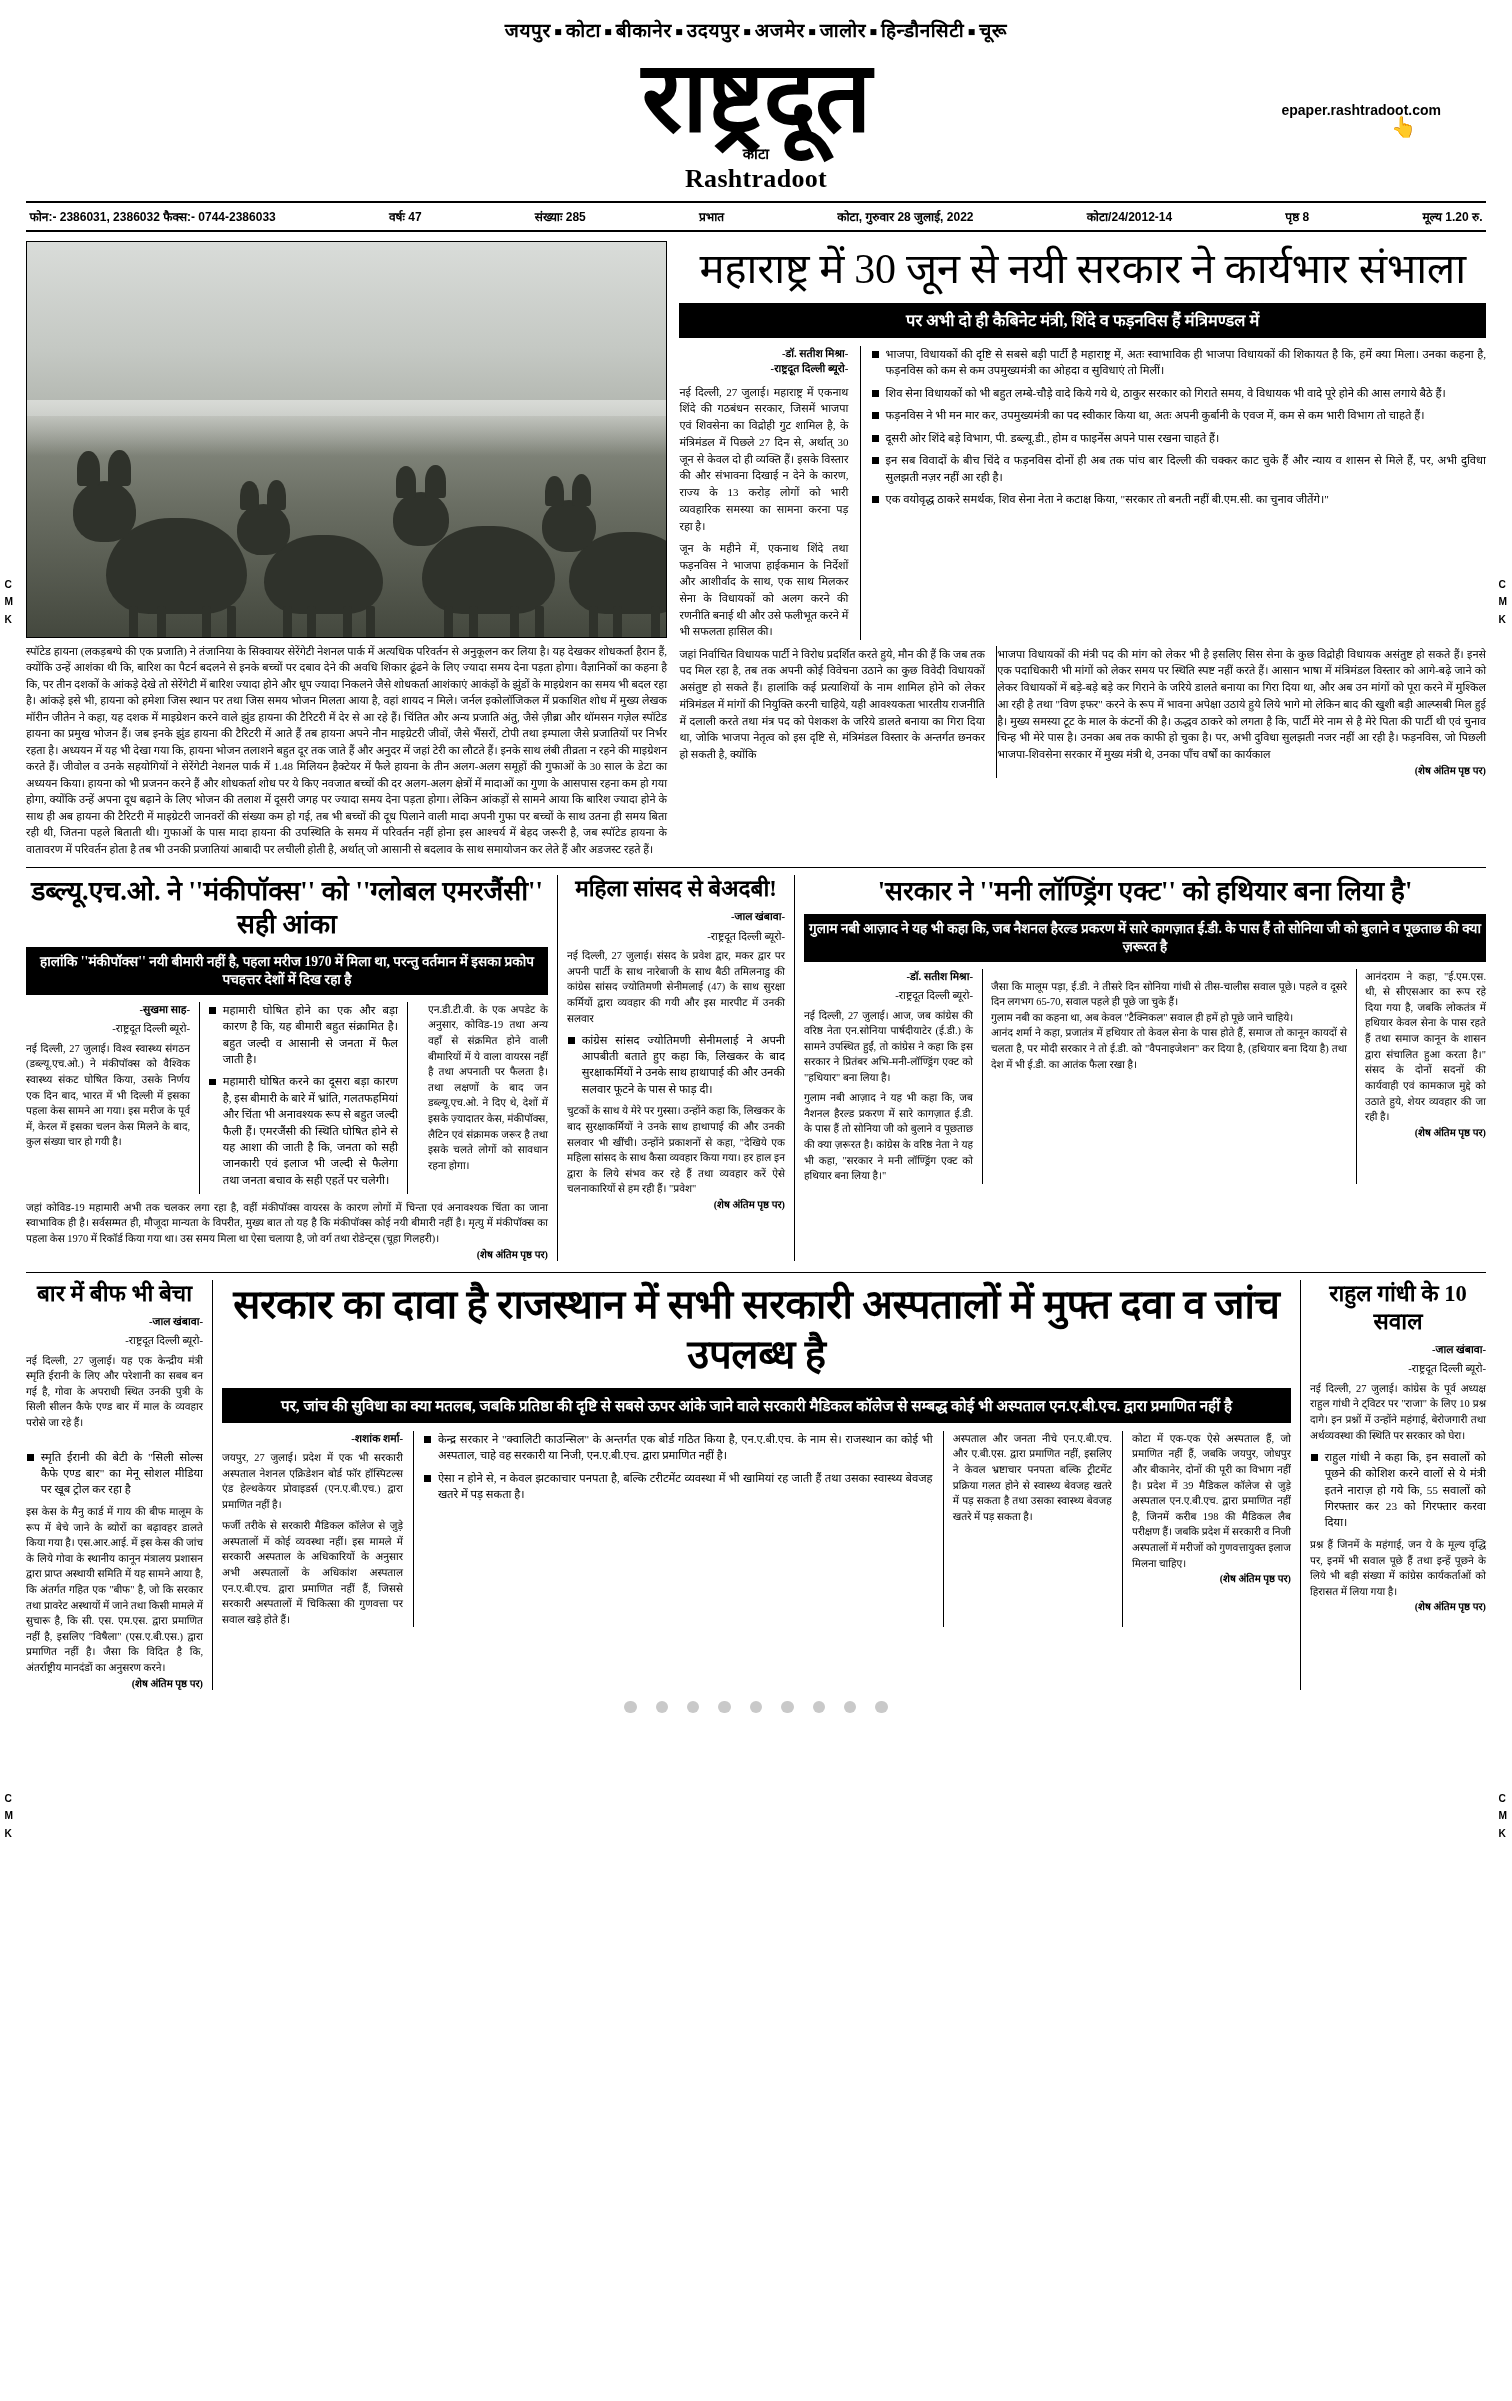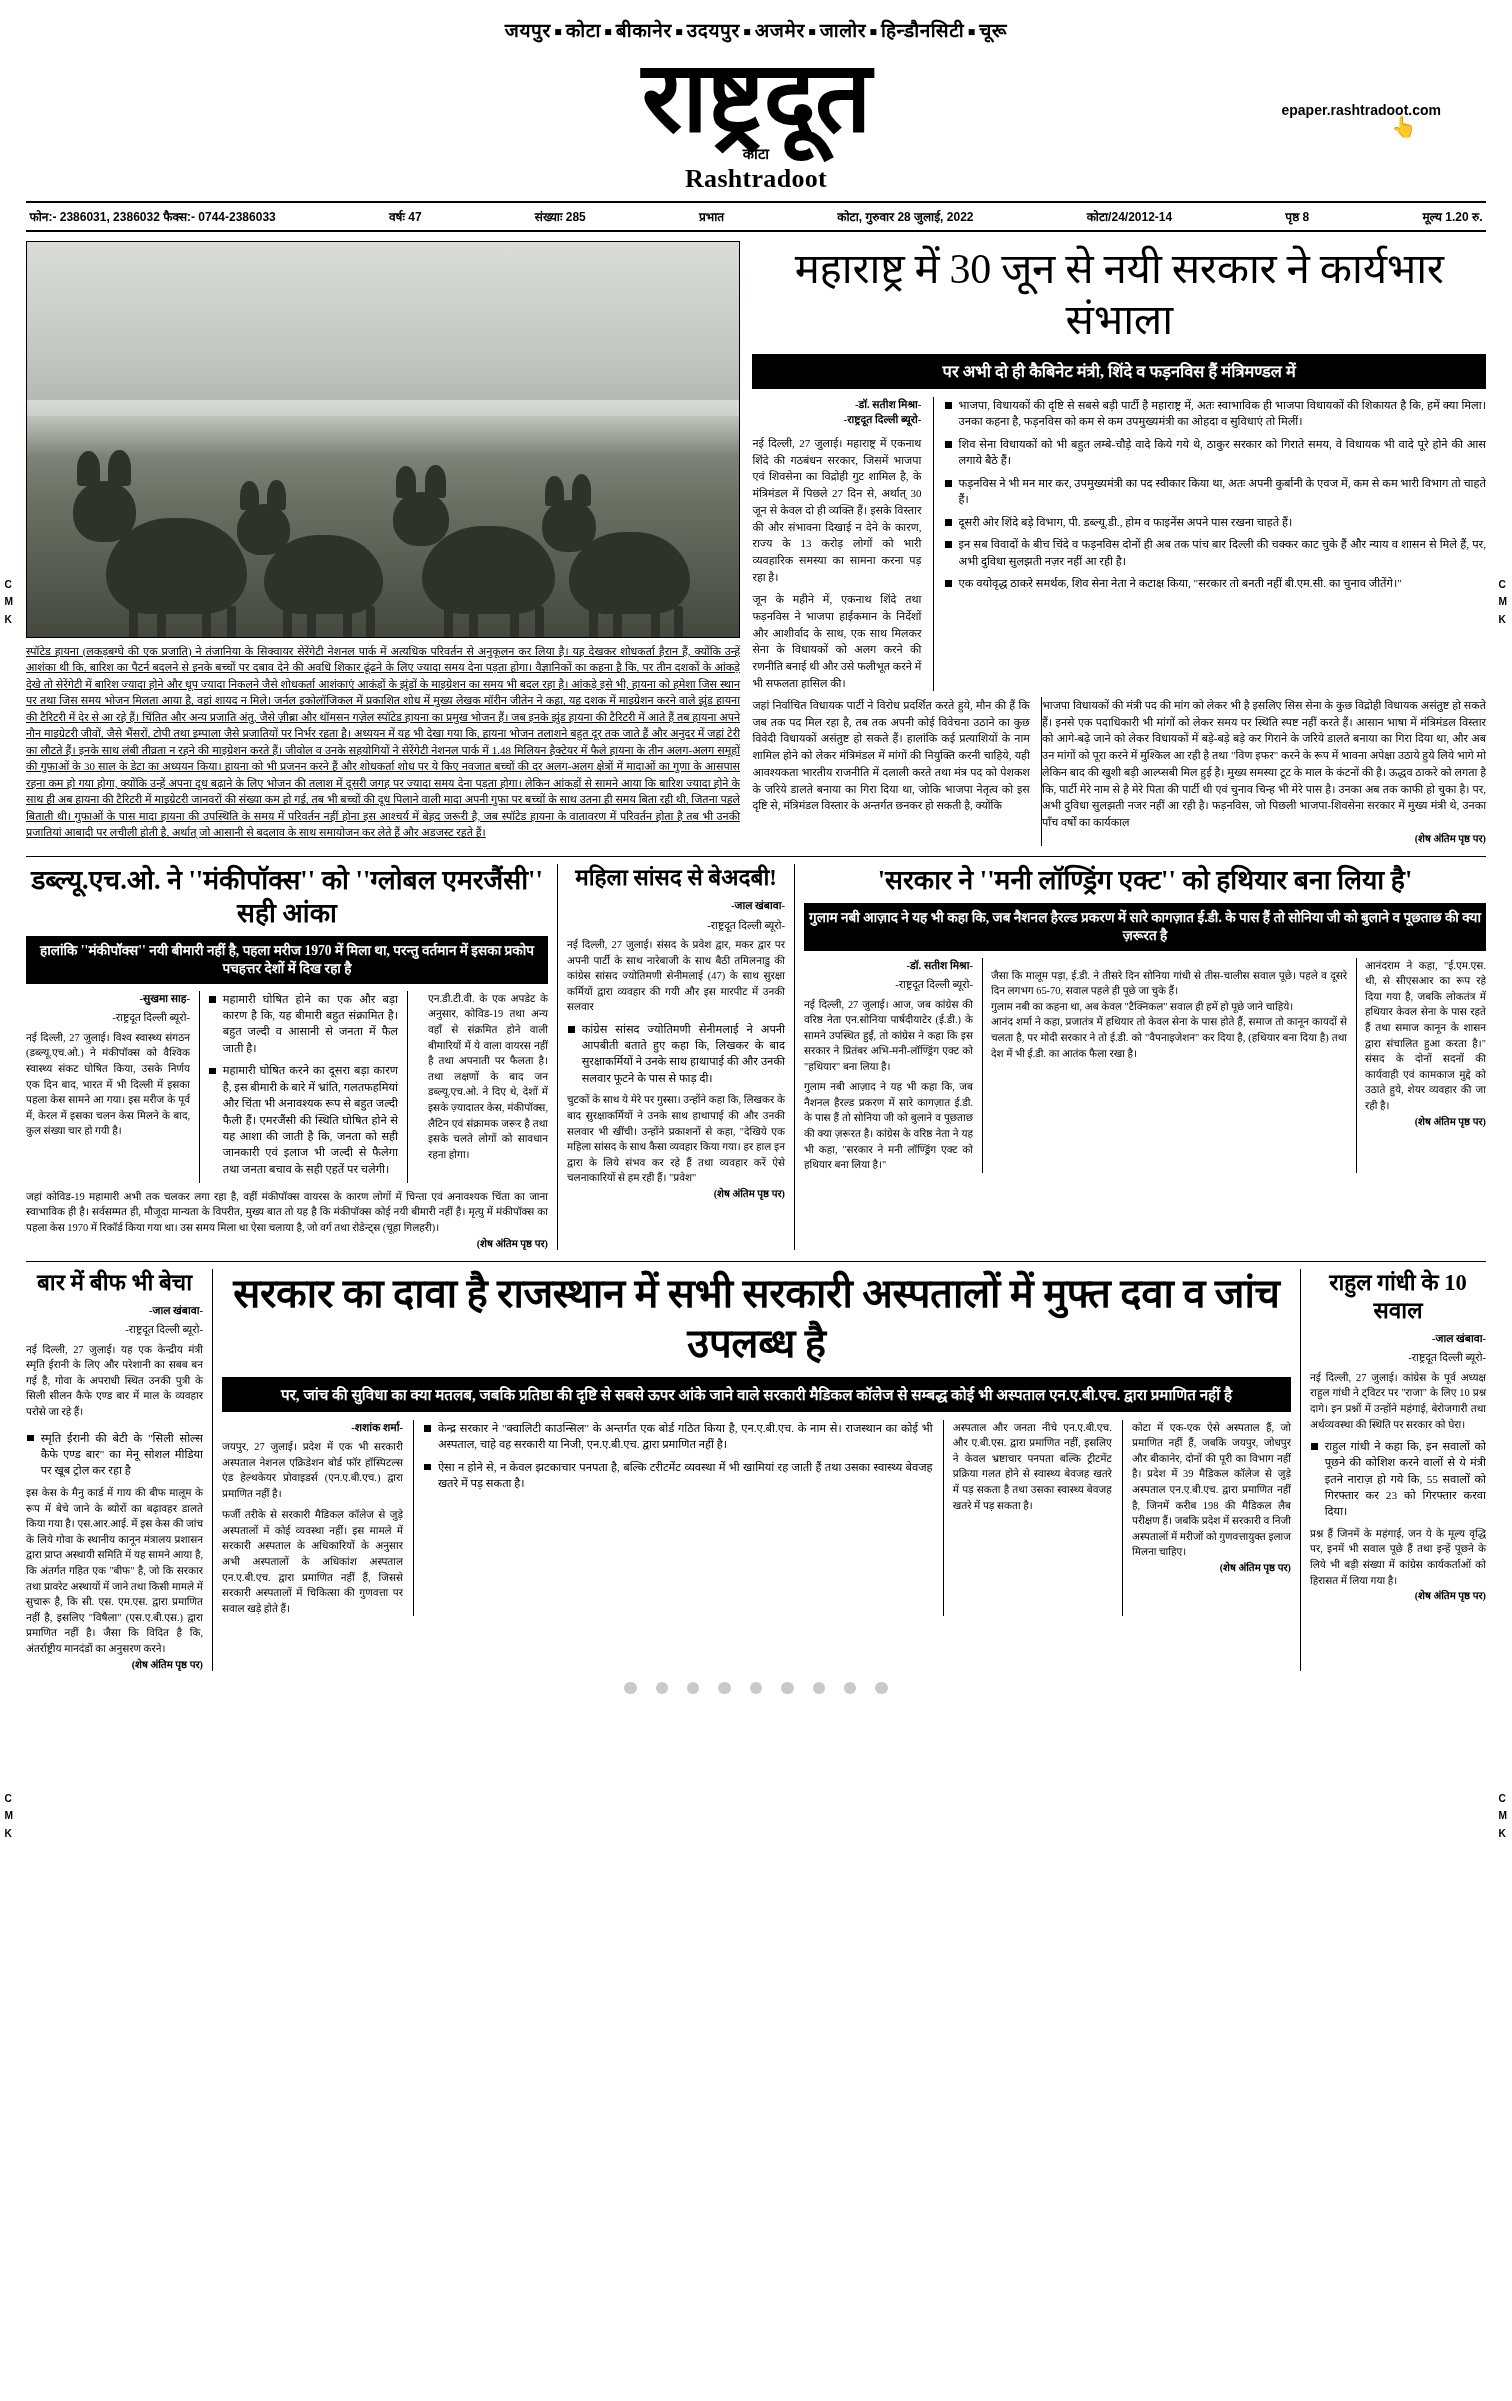--- a/index.html
+++ b/index.html
@@ -81,21 +81,21 @@
     font-family: "Liberation Sans", sans-serif;
     font-size: 12px;
     font-weight: bold;
     padding: 5.1px 3.4px 5.1px 3.4px;
     gap: 37px;
   }
   .infobar .seg { white-space: nowrap; }
 
   
   .top-wrap { display:flex; gap: 12.4px; margin-top: 9px; }
-  .photo-col { width: 714px; text-decoration: underline; }
+  .photo-col { width: 641px; }
   .photo-frame { border: 1.1px solid #000; padding: 0; background:#000; }
   .photo-box {
     width: 100%;
     height: 395px;
     position: relative;
     overflow: hidden;
     background: linear-gradient(to bottom, #cfd2d0 0%, #b9bcb8 28%, #9fa39c 48%, #7e837a 63%, #5e6358 78%, #3c4037 100%);
   }
   
   .ph-sky { position:absolute; left:0; right:0; top:0; height:46%;
@@ -397,21 +397,21 @@
   </div>
 
   <div class="band-rule" style="margin-top:11.3px;"></div>
   <div class="band">
 
     <div class="col" style="width:186px;padding-left:0;">
       <div class="hl-head small">बार में बीफ भी बेचा</div>
       <div class="kicker">-जाल खंबावा-</div>
       <div class="kicker" style="font-weight:normal">-राष्ट्रदूत दिल्ली ब्यूरो-</div>
       <div class="tiny-col">नई दिल्ली, 27 जुलाई। यह एक केन्द्रीय मंत्री स्मृति ईरानी के लिए और परेशानी का सबब बन गई है, गोवा के अपराधी स्थित उनकी पुत्री के सिली सीलन कैफे एण्ड बार में माल के व्यवहार परोसे जा रहे हैं।</div>
-      <ul class="bullets" style="margin-top:10px;">
+      <ul class="bullets" style="margin-top:18px;">
         <li>स्मृति ईरानी की बेटी के "सिली सोल्स कैफे एण्ड बार" का मेनू सोशल मीडिया पर खूब ट्रोल कर रहा है</li>
       </ul>
       <div class="tiny-col">इस केस के मैनु कार्ड में गाय की बीफ मालूम के रूप में बेचे जाने के ब्योरों का बढ़ावहर डालते किया गया है।
 एस.आर.आई. में इस केस की जांच के लिये गोवा के स्थानीय कानून मंत्रालय प्रशासन द्वारा प्राप्त अस्थायी समिति में यह सामने आया है, कि अंतर्गत गहित एक "बीफ" है, जो कि सरकार तथा प्रावरेट अस्थायों में जाने तथा किसी मामले में सुचारू है, कि सी. एस. एम.एस. द्वारा प्रमाणित नहीं है, इसलिए "विषैला" (एस.ए.बी.एस.) द्वारा प्रमाणित नहीं है। जैसा कि विदित है कि, अंतर्राष्ट्रीय मानदंडों का अनुसरण करने।</div>
       <div class="cont">(शेष अंतिम पृष्ठ पर)</div>
     </div>
 
     <div class="col" style="flex:1;">
       <div class="big-head">सरकार का दावा है राजस्थान में सभी सरकारी अस्पतालों में मुफ्त दवा व जांच उपलब्ध है</div>
       <div class="big-strap">पर, जांच की सुविधा का क्या मतलब, जबकि प्रतिष्ठा की दृष्टि से सबसे ऊपर आंके जाने वाले सरकारी मैडिकल कॉलेज से सम्बद्ध कोई भी अस्पताल एन.ए.बी.एच. द्वारा प्रमाणित नहीं है</div>

